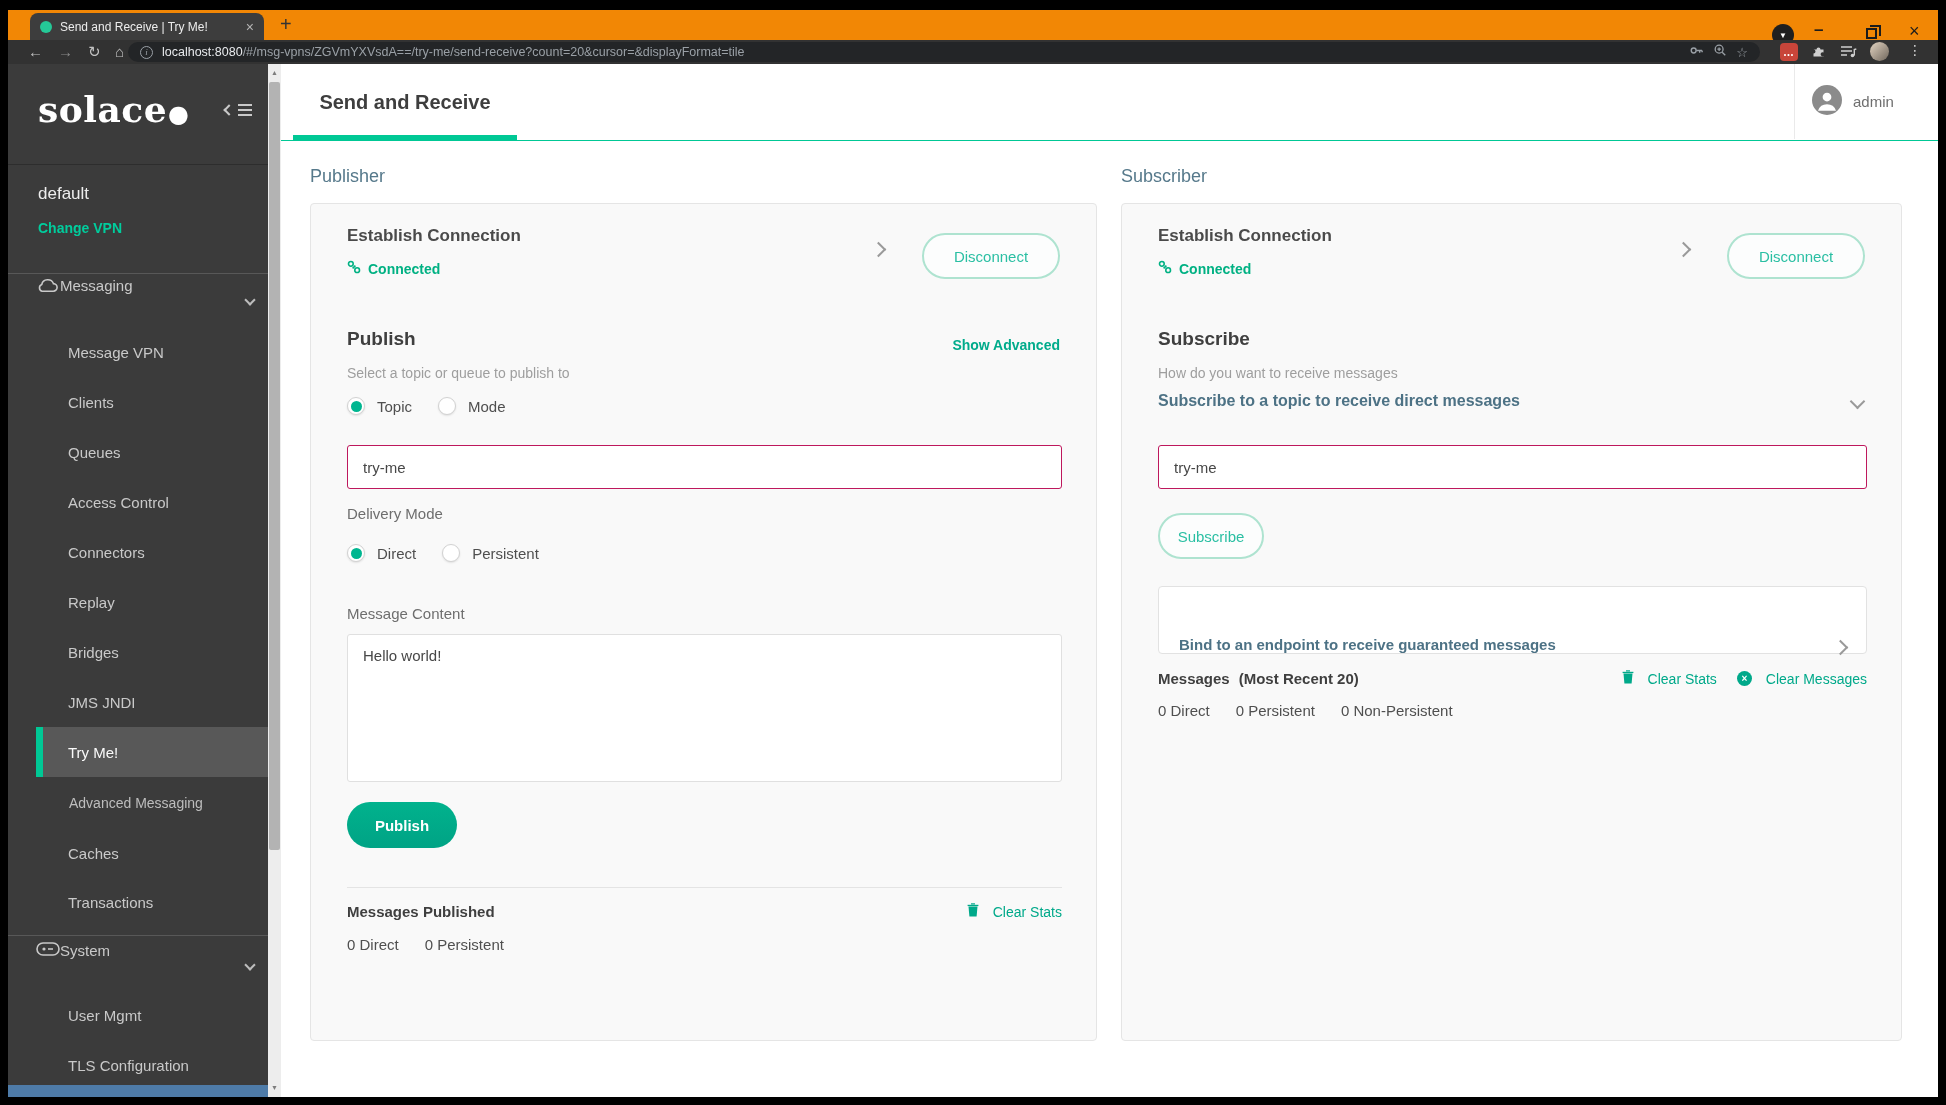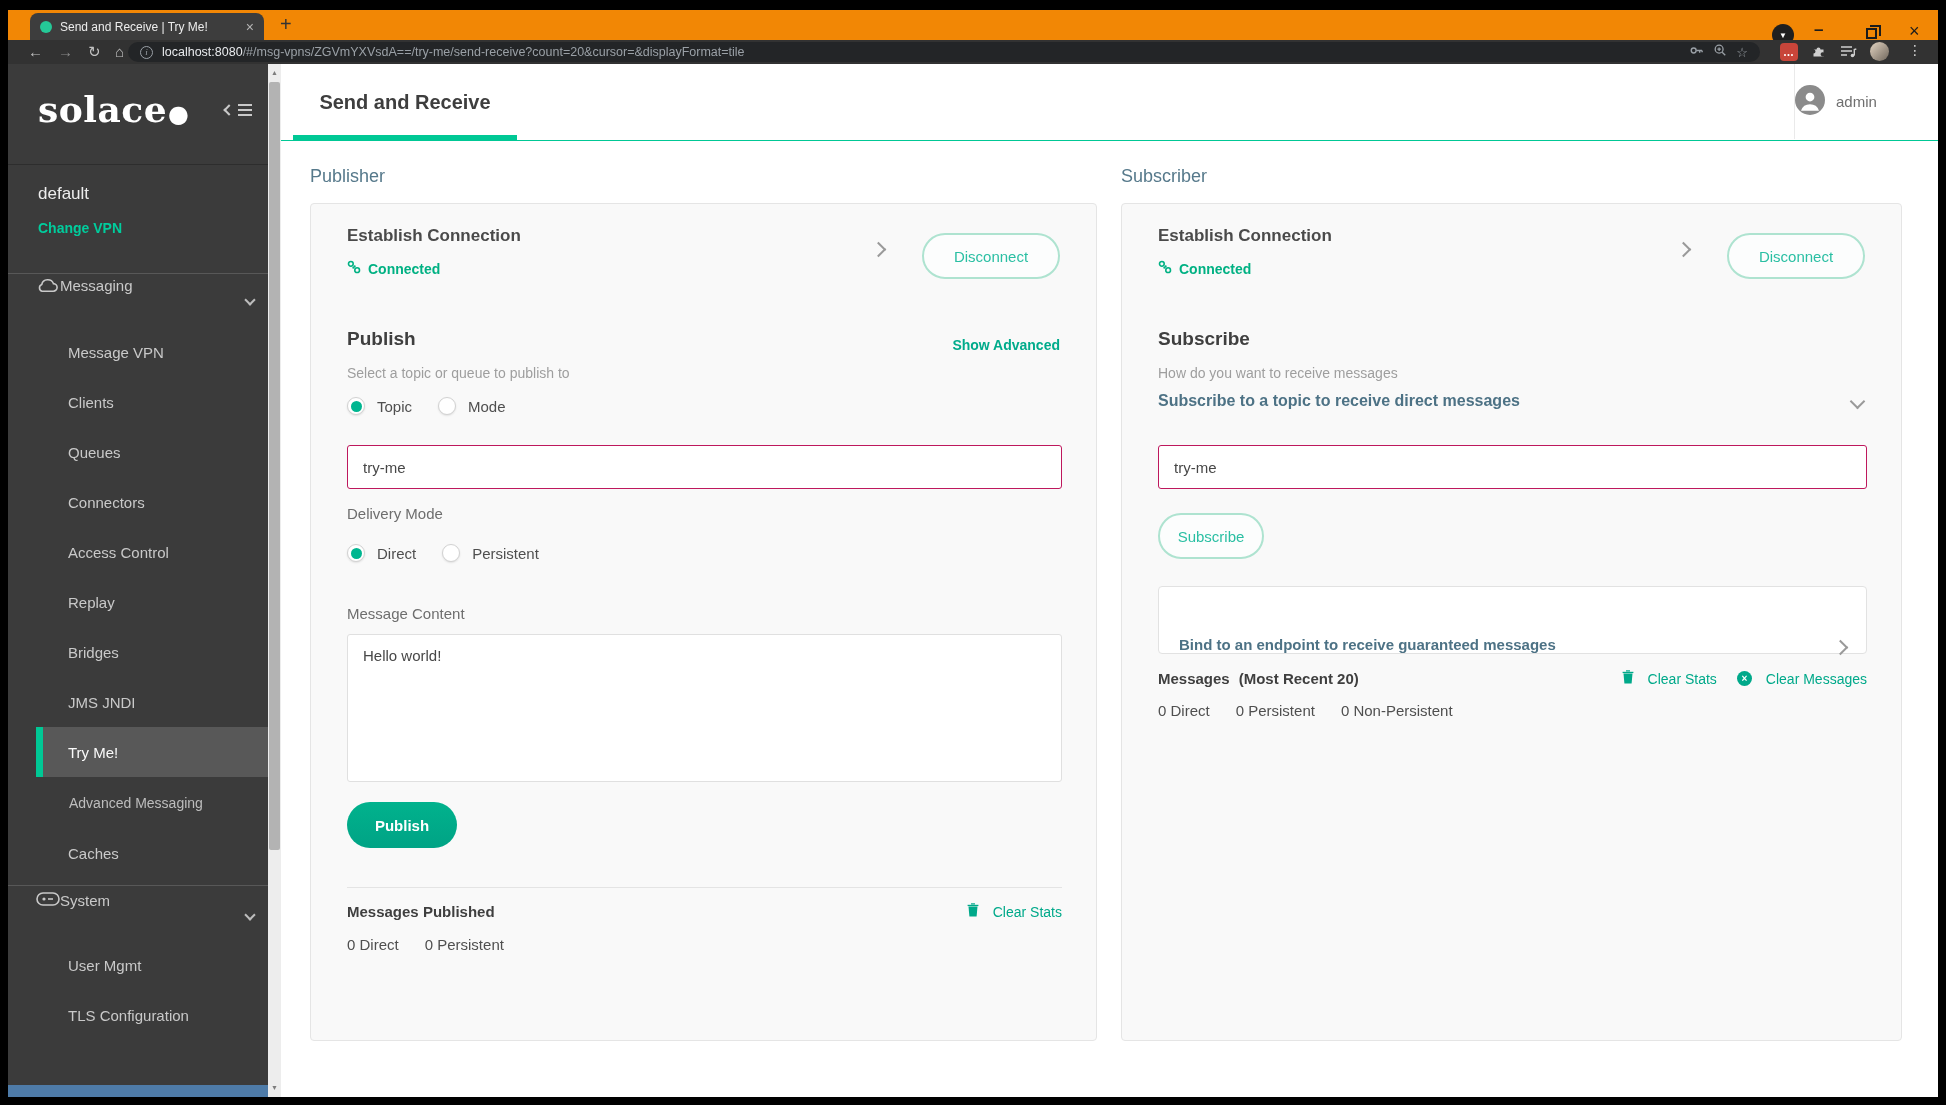--- a/index.html
+++ b/index.html
@@ -70,21 +70,21 @@
   .vscroll{left:268px;top:64px;width:13px;height:1033px;background:#ededed}
   .scArr{position:absolute;left:0;width:13px;text-align:center;font-size:7px;color:#7d7d7d;line-height:14px}
   .thumb{position:absolute;left:1px;top:18px;width:11px;height:768px;background:#b3b3b3;border-radius:2px}
 
   
   .mainheader{left:281px;top:64px;width:1657px;height:77px;background:#fff;border-bottom:1px solid #00c895}
   .headertab{position:absolute;left:12px;top:0;width:224px;height:76px;display:flex;align-items:center;
              justify-content:center;font-size:20px;font-weight:600;color:#3e3e3e}
   .headertab::after{content:"";position:absolute;left:0;bottom:0;width:100%;height:5px;background:#00c895}
   .adminwrap{position:absolute;right:0;top:0;bottom:1px;width:144px;border-left:1px solid #eaeaea;
-             display:flex;align-items:center;gap:11px;background:#fff}
+             display:flex;align-items:center;gap:11px;padding-left:17px;background:#fff}
   .adminname{font-size:15px;color:#6f6f6f}
 
   
   .bodybg{left:281px;top:141px;width:1657px;height:956px;background:#fff}
   .colhead{position:absolute;font-size:18px;font-weight:500;color:#56798b}
   .card{position:absolute;background:#f9f9f9;border:1px solid #e5e5e5;border-radius:4px}
   #pubcard{left:310px;top:203px;width:787px;height:838px}
   #subcard{left:1121px;top:203px;width:781px;height:838px}
 
   .esttitle{position:absolute;left:36px;top:22px;font-size:17px;font-weight:600;color:#4a4a4a}
@@ -221,42 +221,45 @@
       <div class="navitem">
           <span>Message VPN</span>
         </div>
       <div class="navitem">
           <span>Clients</span>
         </div>
       <div class="navitem">
           <span>Queues</span>
         </div>
       <div class="navitem">
+          <span>Access Control</span>
+        </div>
+      <div class="navitem">
           <span>Connectors</span>
-        </div>
-      <div class="navitem">
-          <span>Access Control</span>
         </div>
       <div class="navitem">
           <span>Replay</span>
         </div>
       <div class="navitem">
           <span>Bridges</span>
         </div>
       <div class="navitem">
           <span>JMS JNDI</span>
         </div>
       <div class="navitem active">
           <span>Try Me!</span>
         </div>
       <div class="navsub">
           <span>Advanced Messaging</span>
         </div>
       <div class="navitem r48">
           <span>Caches</span>
+        </div>
+      <div class="navitem">
+          <span>Transactions</span>
         </div>
       <div class="navdiv"></div>
       <div class="navhead r48">
         <span>
           <svg width="24" height="14" viewBox="0 0 24 14">
               <rect x="1" y="1" width="22" height="12" rx="6" fill="none" stroke="#c9c9c9" stroke-width="1.6"></rect>
               <circle cx="8" cy="7" r="1.6" fill="#c9c9c9"></circle>
               <path d="M12 7h5" stroke="#c9c9c9" stroke-width="1.6"></path>
             </svg>
         </span>

